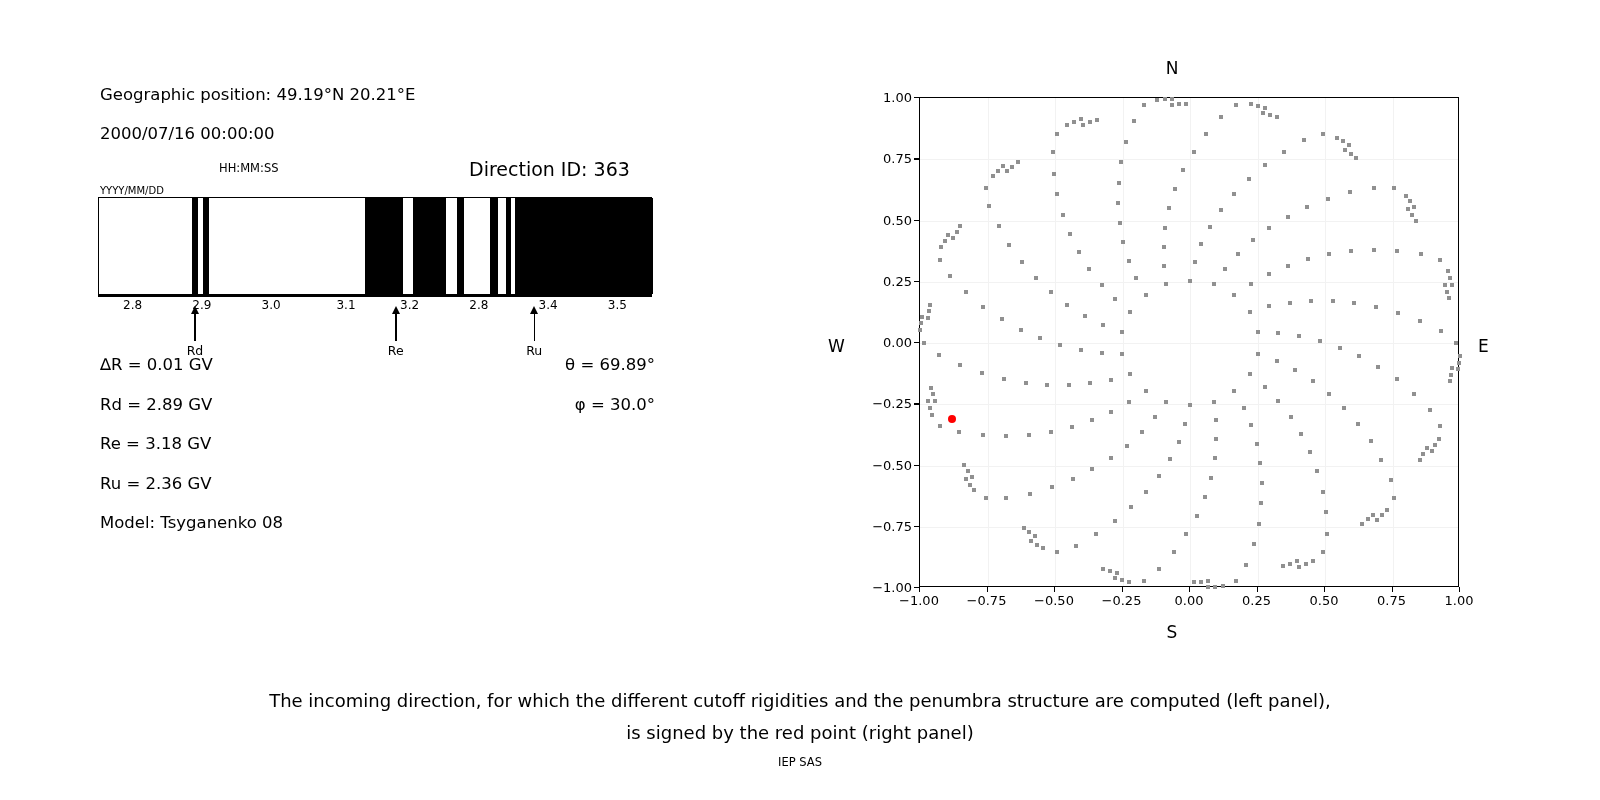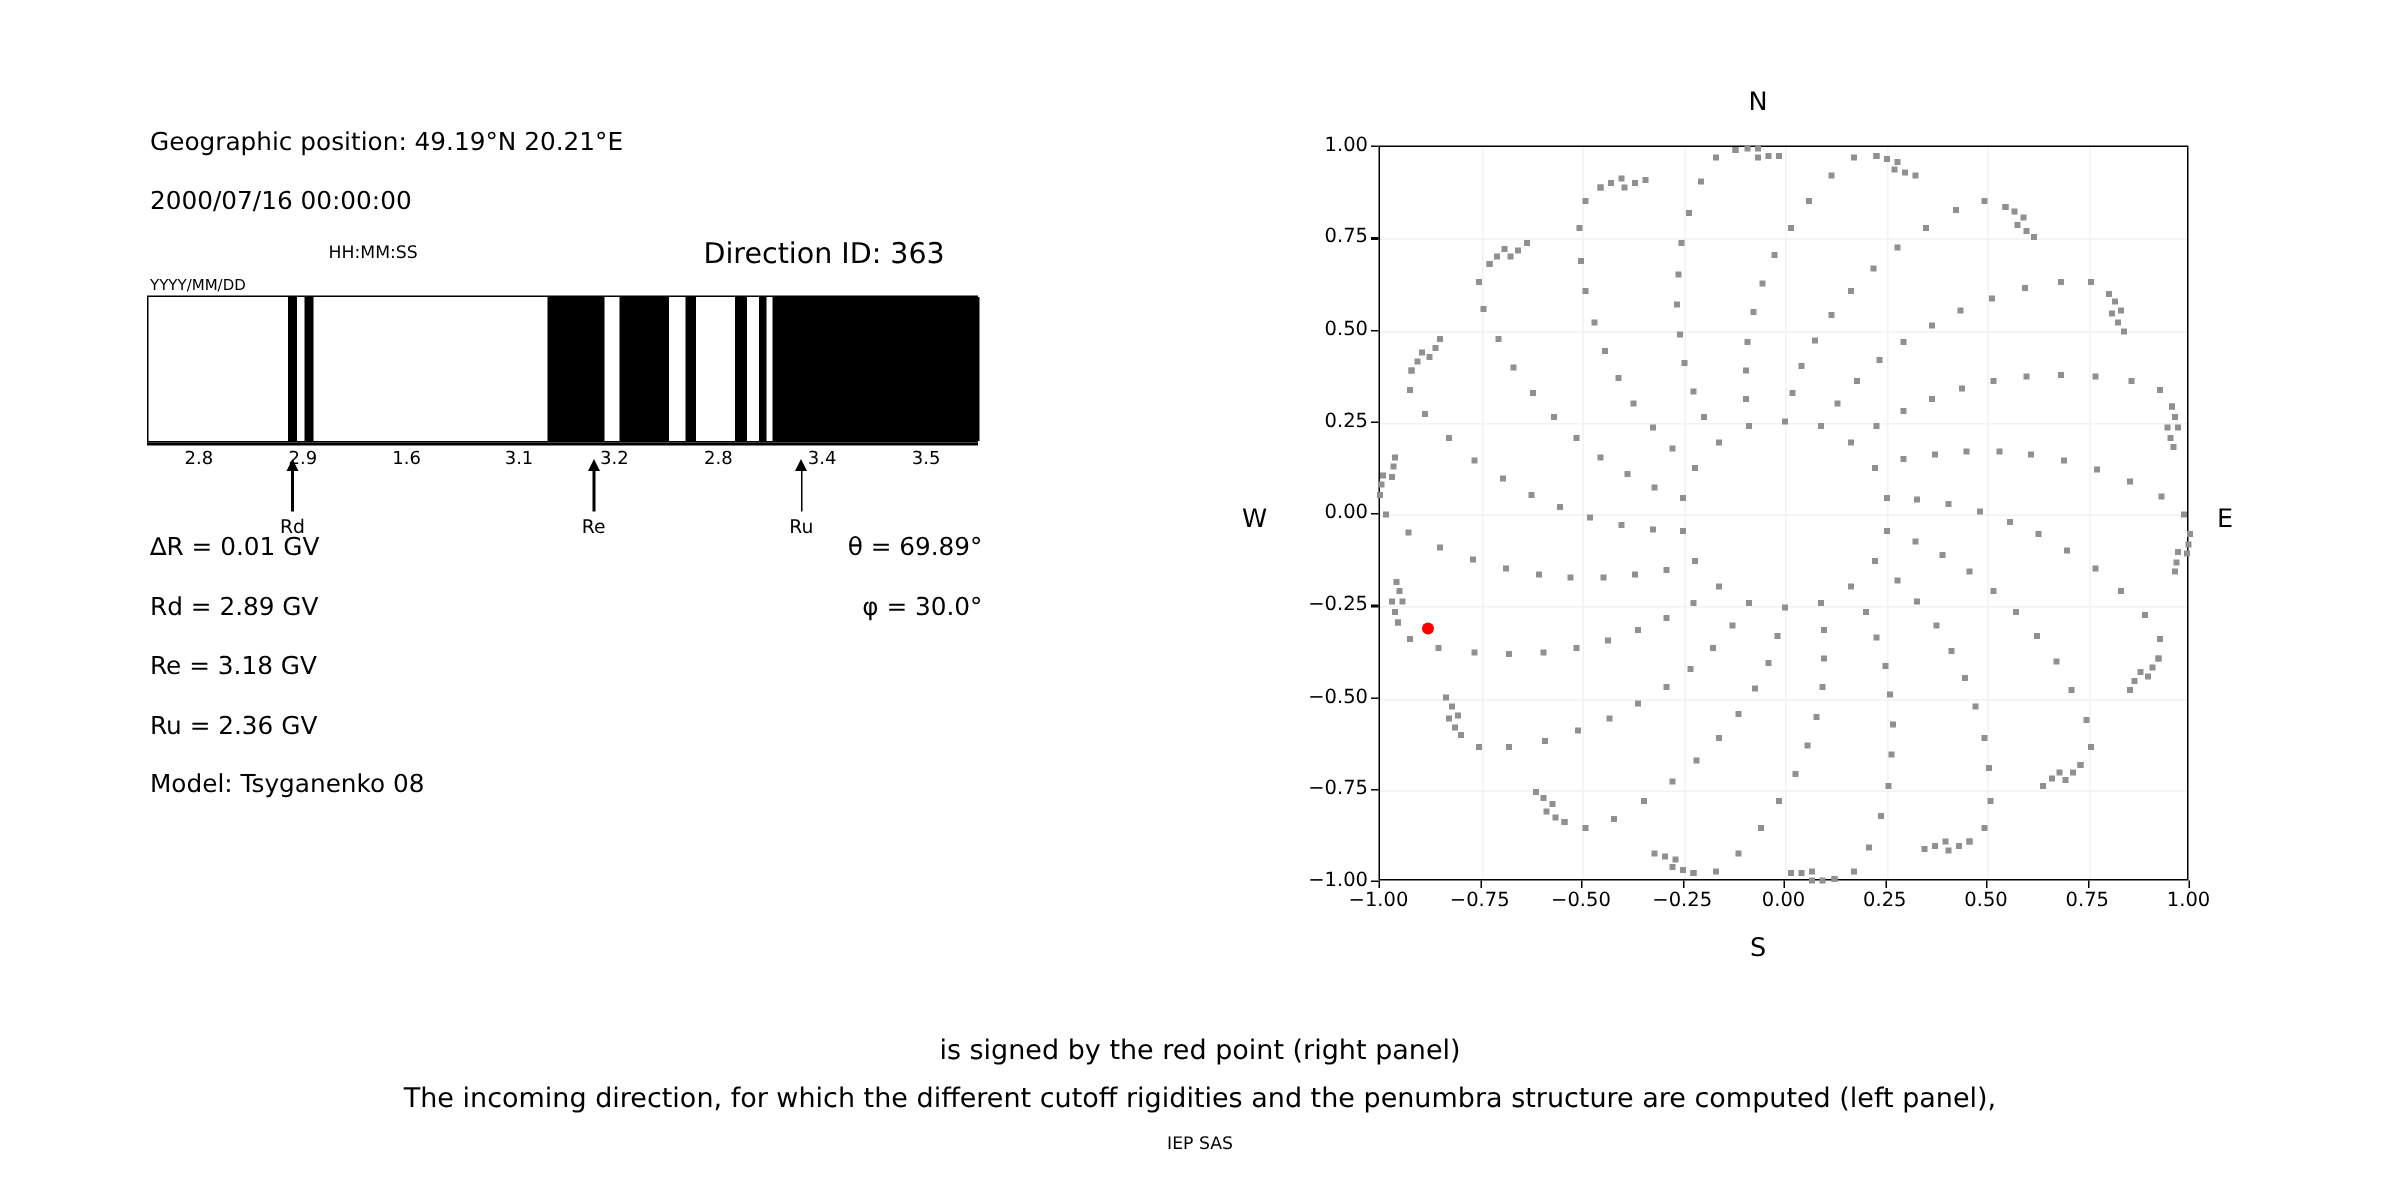--- a/index.html
+++ b/index.html
@@ -85,21 +85,21 @@
       <div class="pen-band" style="left: 357.676px; width: 6.925px;"></div>
       <div class="pen-band" style="left: 390.916px; width: 7.6175px;"></div>
       <div class="pen-band" style="left: 406.844px; width: 4.8475px;"></div>
       <div class="pen-band" style="left: 415.846px; width: 138.154px;"></div>
     </div>
 </div>
 <div class="abs" id="rig-axis"></div>
 <div class="abs" id="rig-ticks" style="left:98px;top:298px;width:554px;height:20px;">
     <div class="rig-tick-label" style="left: 34.625px; top: 0px;">2.8</div>
     <div class="rig-tick-label" style="left: 103.875px; top: 0px;">2.9</div>
-    <div class="rig-tick-label" style="left: 173.125px; top: 0px;">1.6</div>
+    <div class="rig-tick-label" style="left: 173.125px; top: 0px;">3.0</div>
     <div class="rig-tick-label" style="left: 248px; top: 0px;">3.1</div>
     <div class="rig-tick-label" style="left: 311.625px; top: 0px;">3.2</div>
     <div class="rig-tick-label" style="left: 380.875px; top: 0px;">2.8</div>
     <div class="rig-tick-label" style="left: 450.125px; top: 0px;">3.4</div>
     <div class="rig-tick-label" style="left: 519.375px; top: 0px;">3.5</div>
   </div>
 <div class="abs" id="rig-arrows" style="left:98px;top:306px;width:554px;height:55px;">
     <div class="arrow-ann" style="left: 96.95px; top: 0px; width: 0px;">
       <div class="head"></div>
       <div class="shaft" style="top:7px;height:28px;"></div>
@@ -508,16 +508,16 @@
     <div class="xtick" style="left: 337.5px;">0.25</div>
     <div class="xtickmark" style="left: 405px;"></div>
     <div class="xtick" style="left: 405px;">0.50</div>
     <div class="xtickmark" style="left: 472.5px;"></div>
     <div class="xtick" style="left: 472.5px;">0.75</div>
     <div class="xtickmark" style="left: 540px;"></div>
     <div class="xtick" style="left: 540px;">1.00</div>
   </div>
 
 <div class="abs" id="caption">
+  <div>The incoming direction, for which the different cutoff rigidities and the penumbra structure are computed (left panel),</div>
   <div>is signed by the red point (right panel)</div>
-  <div>The incoming direction, for which the different cutoff rigidities and the penumbra structure are computed (left panel),</div>
 </div>
 <div class="abs" id="credit">IEP SAS</div>
 
 </body></html>

